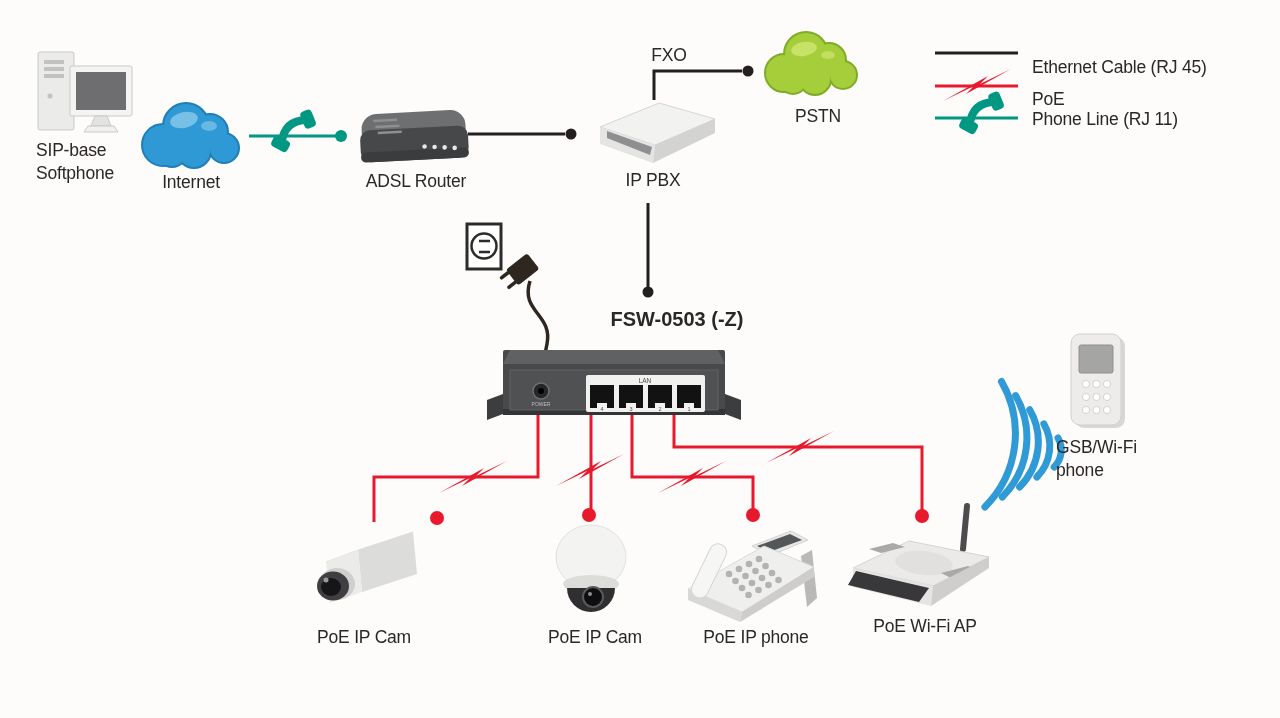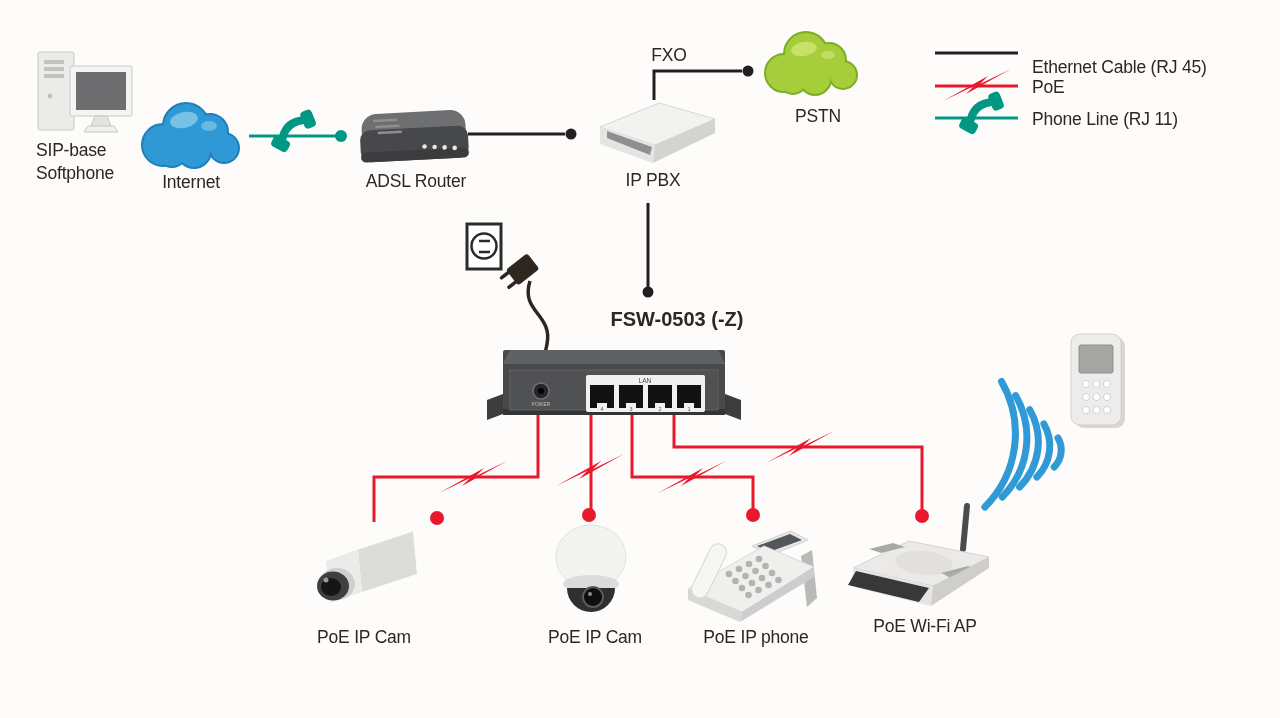--- a/index.html
+++ b/index.html
@@ -294,18 +294,22 @@
 <div class="lbl center" style="left:191px;top:171px;">Internet</div>
 <div class="lbl center" style="left:416px;top:170px;">ADSL Router</div>
 <div class="lbl center" style="left:653px;top:169px;">IP PBX</div>
 <div class="lbl center" style="left:669px;top:44px;text-align:center;">FXO</div>
 <div class="lbl center" style="left:818px;top:105px;">PSTN</div>
 <div class="lbl center model" style="left:677px;top:307px;">FSW-0503 (-Z)</div>
 <div class="lbl center" style="left:364px;top:626px;">PoE IP Cam</div>
 <div class="lbl center" style="left:595px;top:626px;">PoE IP Cam</div>
 <div class="lbl center" style="left:756px;top:626px;">PoE IP phone</div>
 <div class="lbl center" style="left:925px;top:615px;">PoE Wi-Fi AP</div>
+<div class="lbl two-line" style="left:1056px;top:436px;">
+  <span>GSB/Wi-Fi</span>
+  <span>phone</span>
+</div>
 
 <div class="lbl" style="left:1032px;top:44px;margin-top:12px;">Ethernet Cable (RJ 45)</div>
-<div class="lbl" style="left:1032px;top:76px;">PoE</div>
+<div class="lbl" style="left:1032px;top:88px;">PoE</div>
 <div class="lbl" style="left:1032px;top:108px;">Phone Line (RJ 11)</div>
 
 </div>
 
 </body></html>

